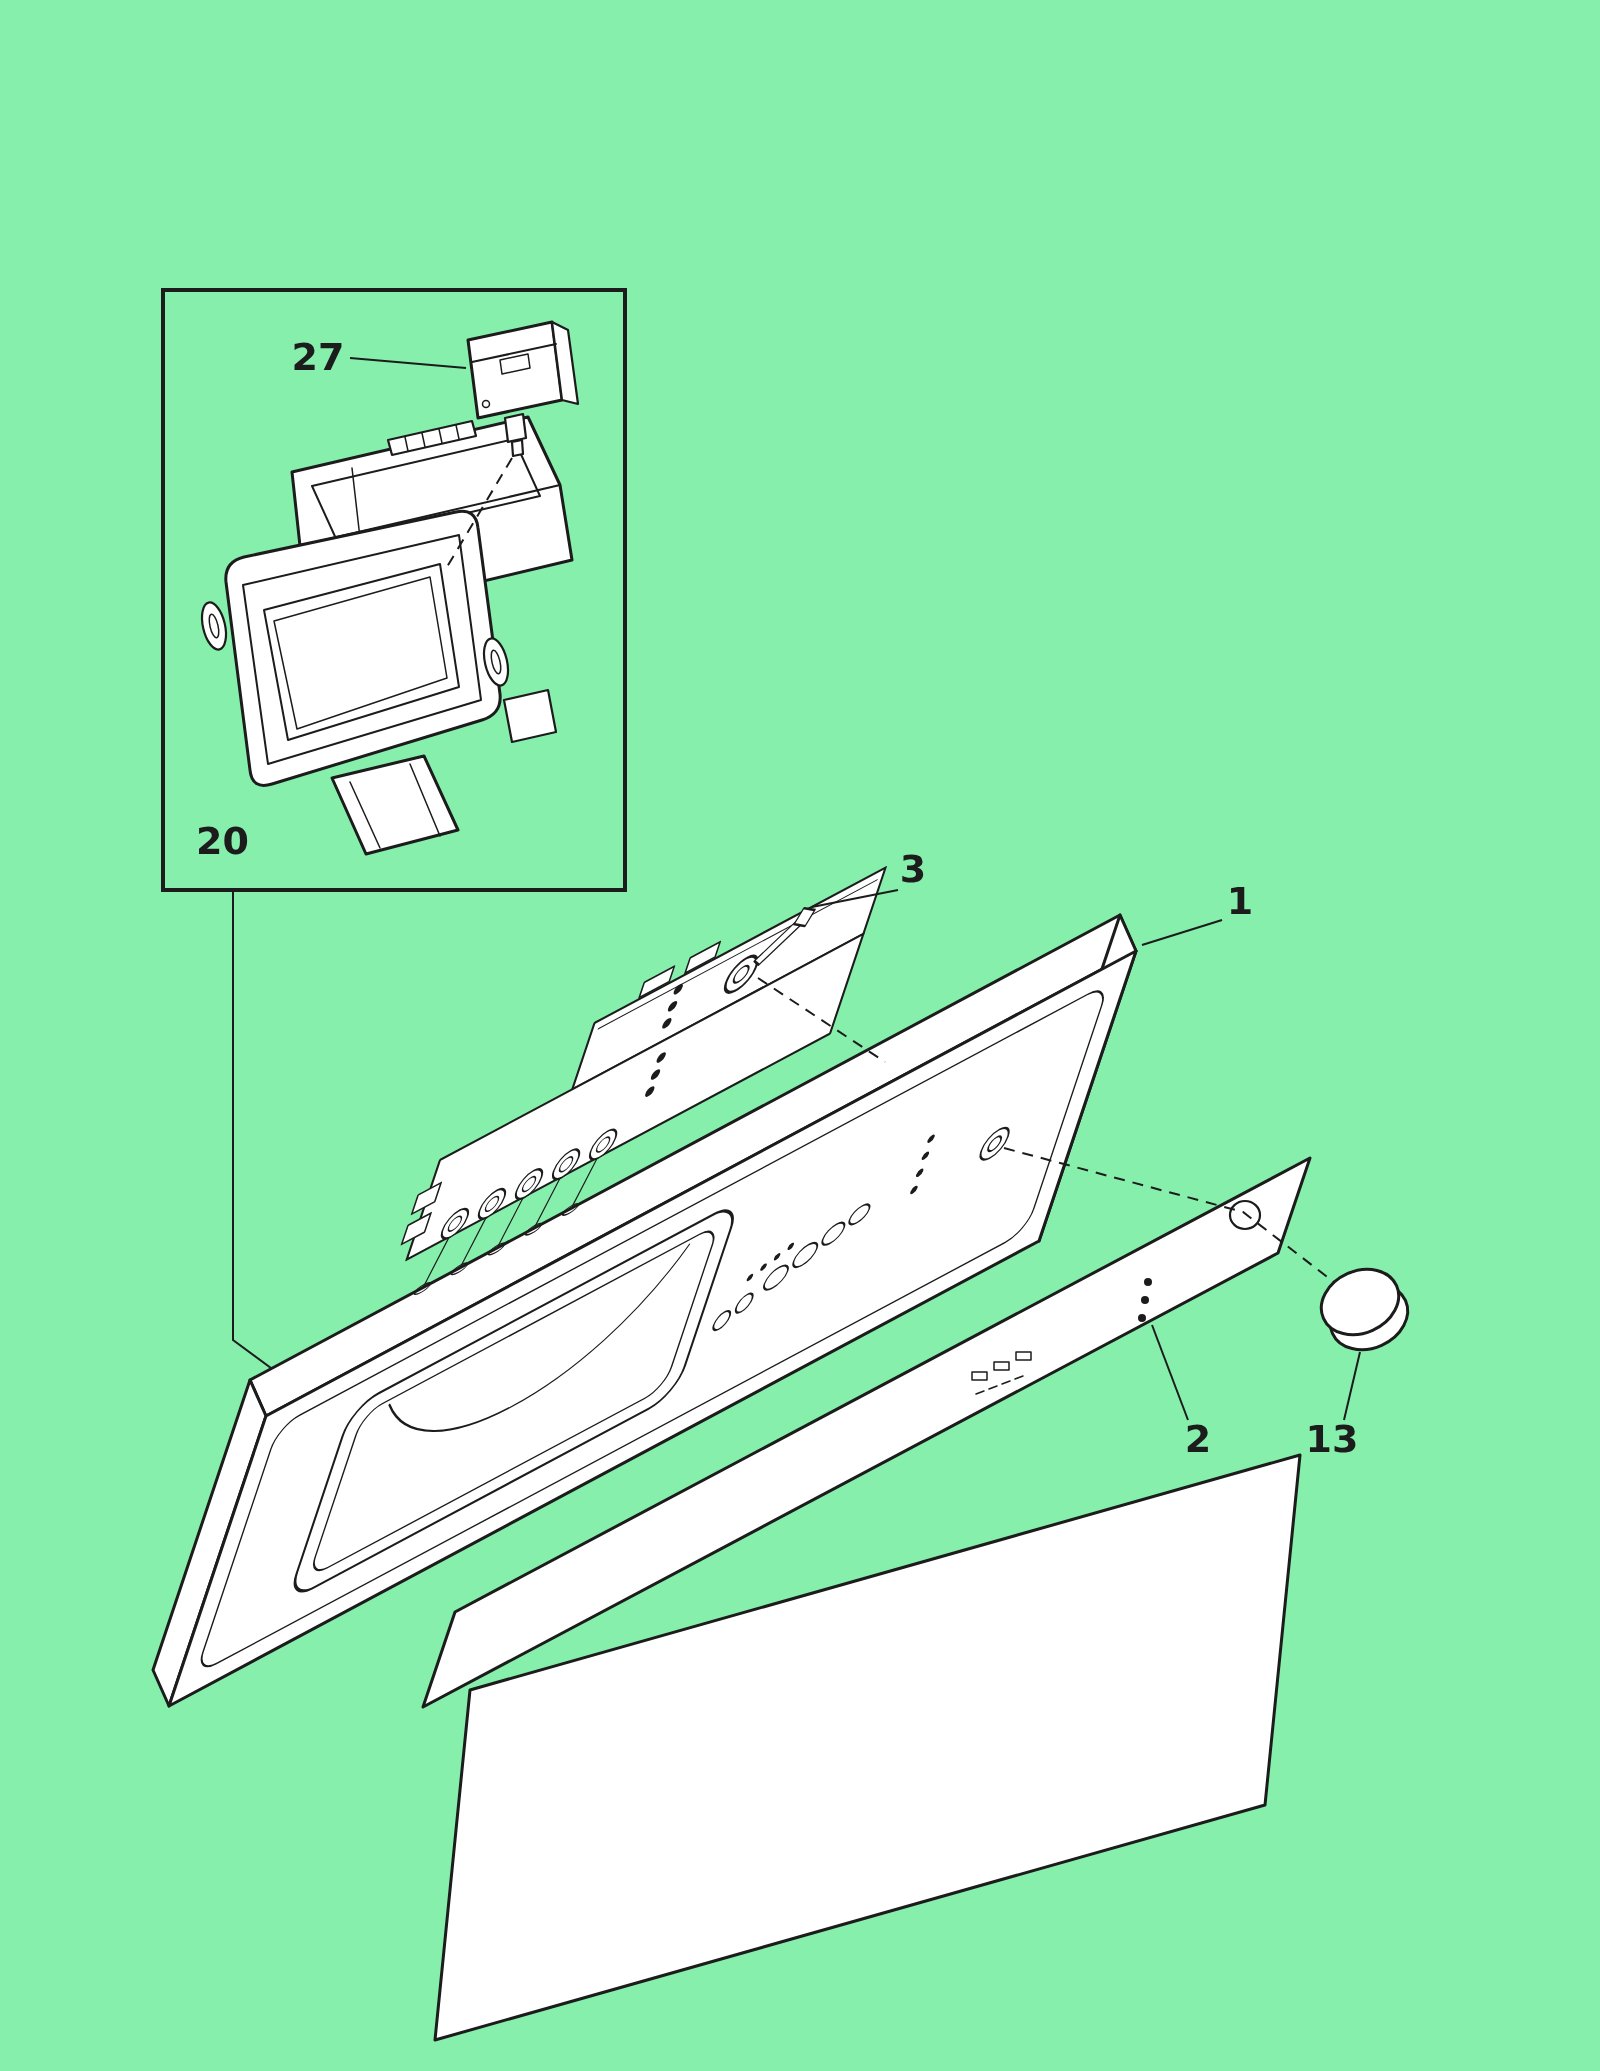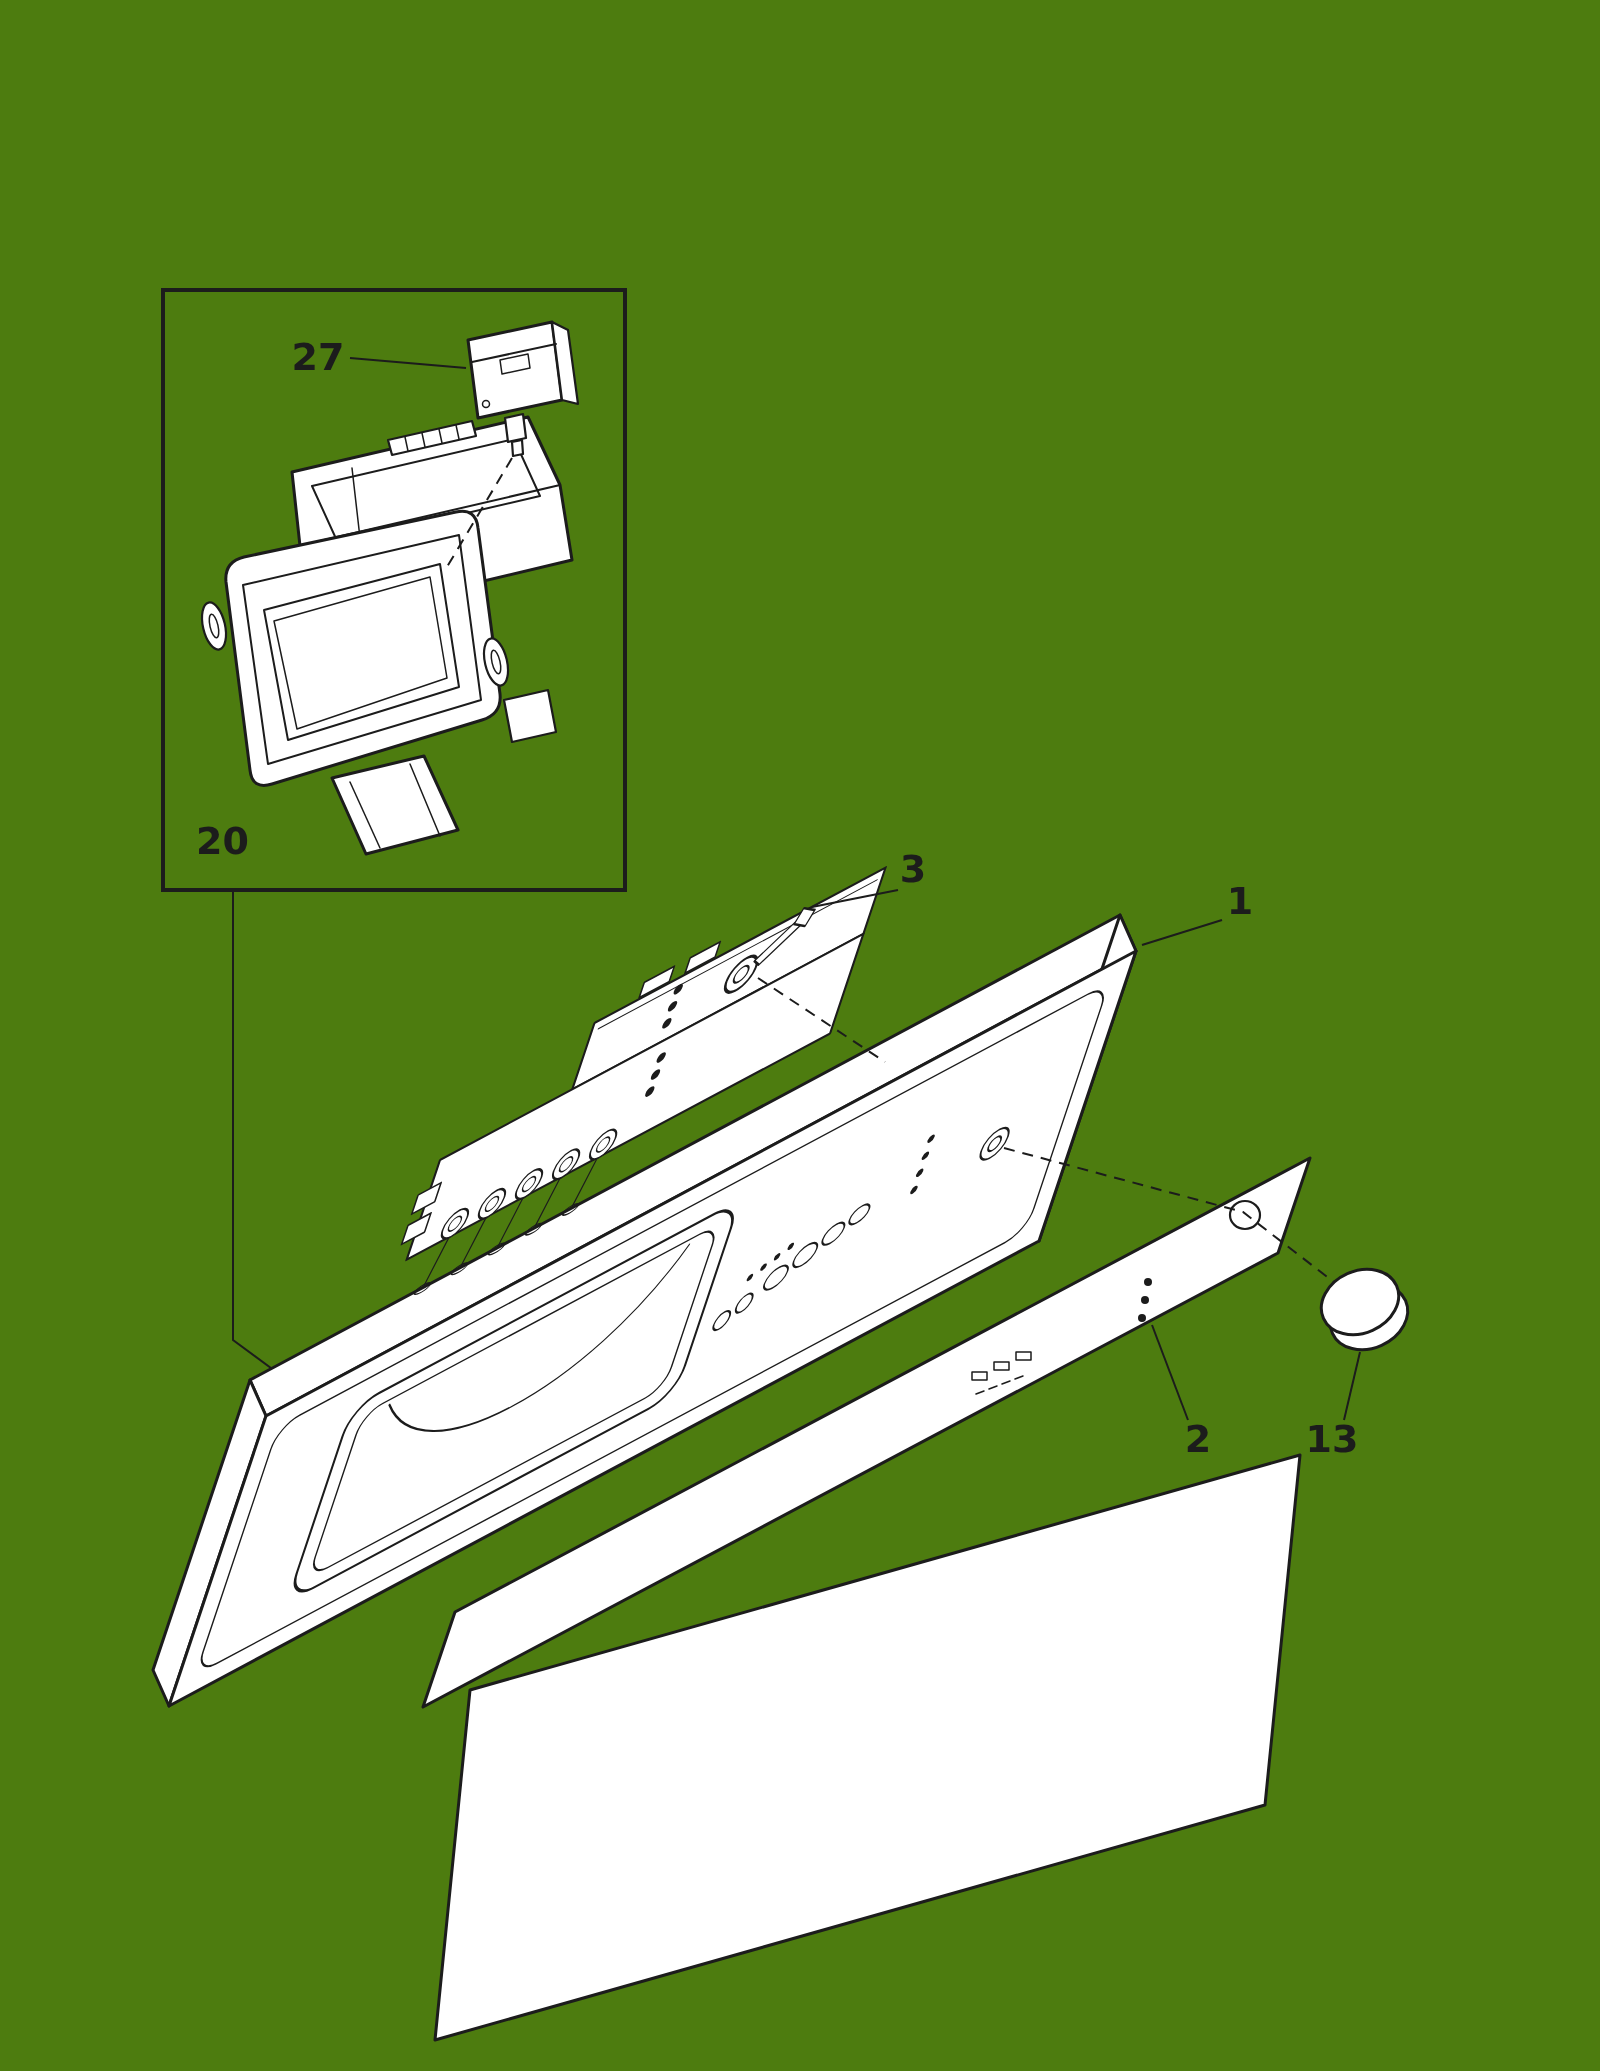--- a/index.html
+++ b/index.html
@@ -1,20 +1,20 @@
 <!DOCTYPE html>
 <html><head>
 <meta charset="utf-8">
 <style>
   html, body { margin: 0; padding: 0; background: #ffffff; }
   .page {
     position: relative;
     width: 1600px;
     height: 2071px;
-    background: #4d7c0f;
+    background: #86efac;
     font-family: "DejaVu Sans", "Liberation Sans", sans-serif;
   }
   svg { display: block; }
   .ln2  { fill: none; stroke: #1c1c1c; stroke-width: 2; stroke-linejoin: round; stroke-linecap: round; }
   .ln1  { fill: none; stroke: #1c1c1c; stroke-width: 1.5; stroke-linejoin: round; stroke-linecap: round; }
   .wfill { fill: #ffffff; stroke: #1c1c1c; stroke-width: 3; stroke-linejoin: round; }
   .wfill2 { fill: #ffffff; stroke: #1c1c1c; stroke-width: 2.2; stroke-linejoin: round; }
   .dash { fill: none; stroke: #1c1c1c; stroke-width: 2; stroke-dasharray: 11 8; }
   .leader { fill: none; stroke: #1c1c1c; stroke-width: 2; }
   text.part-label {

